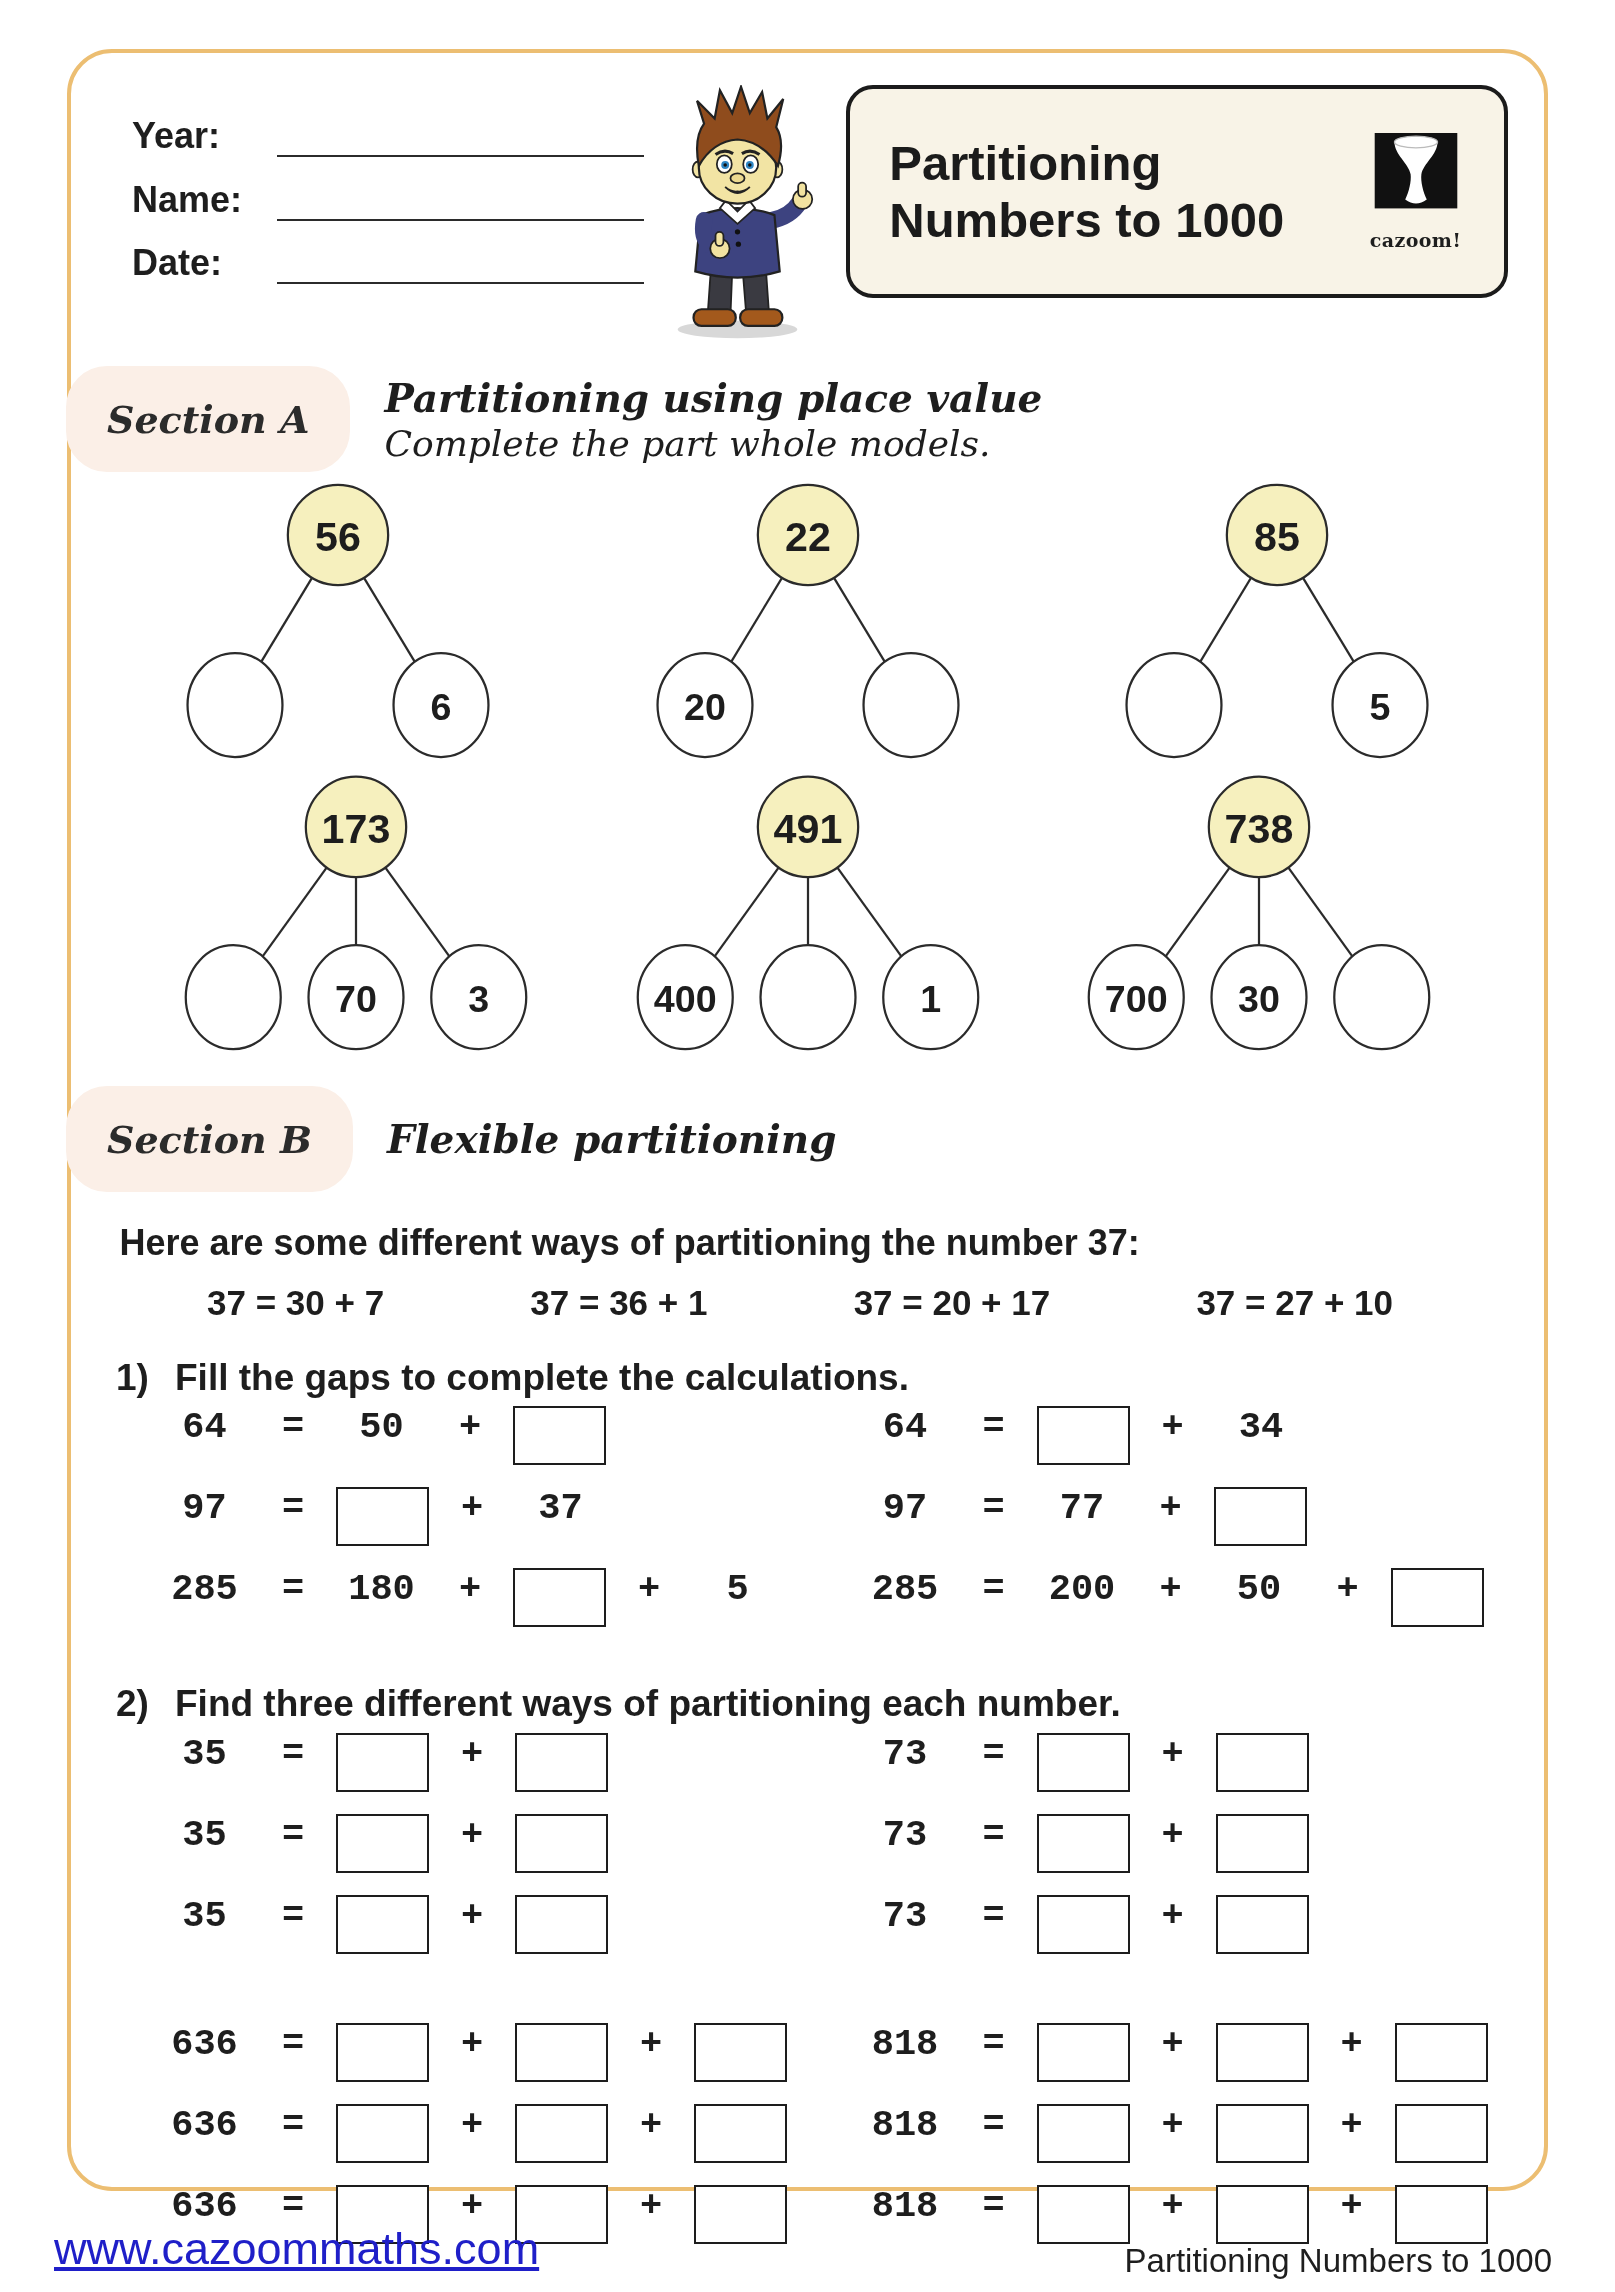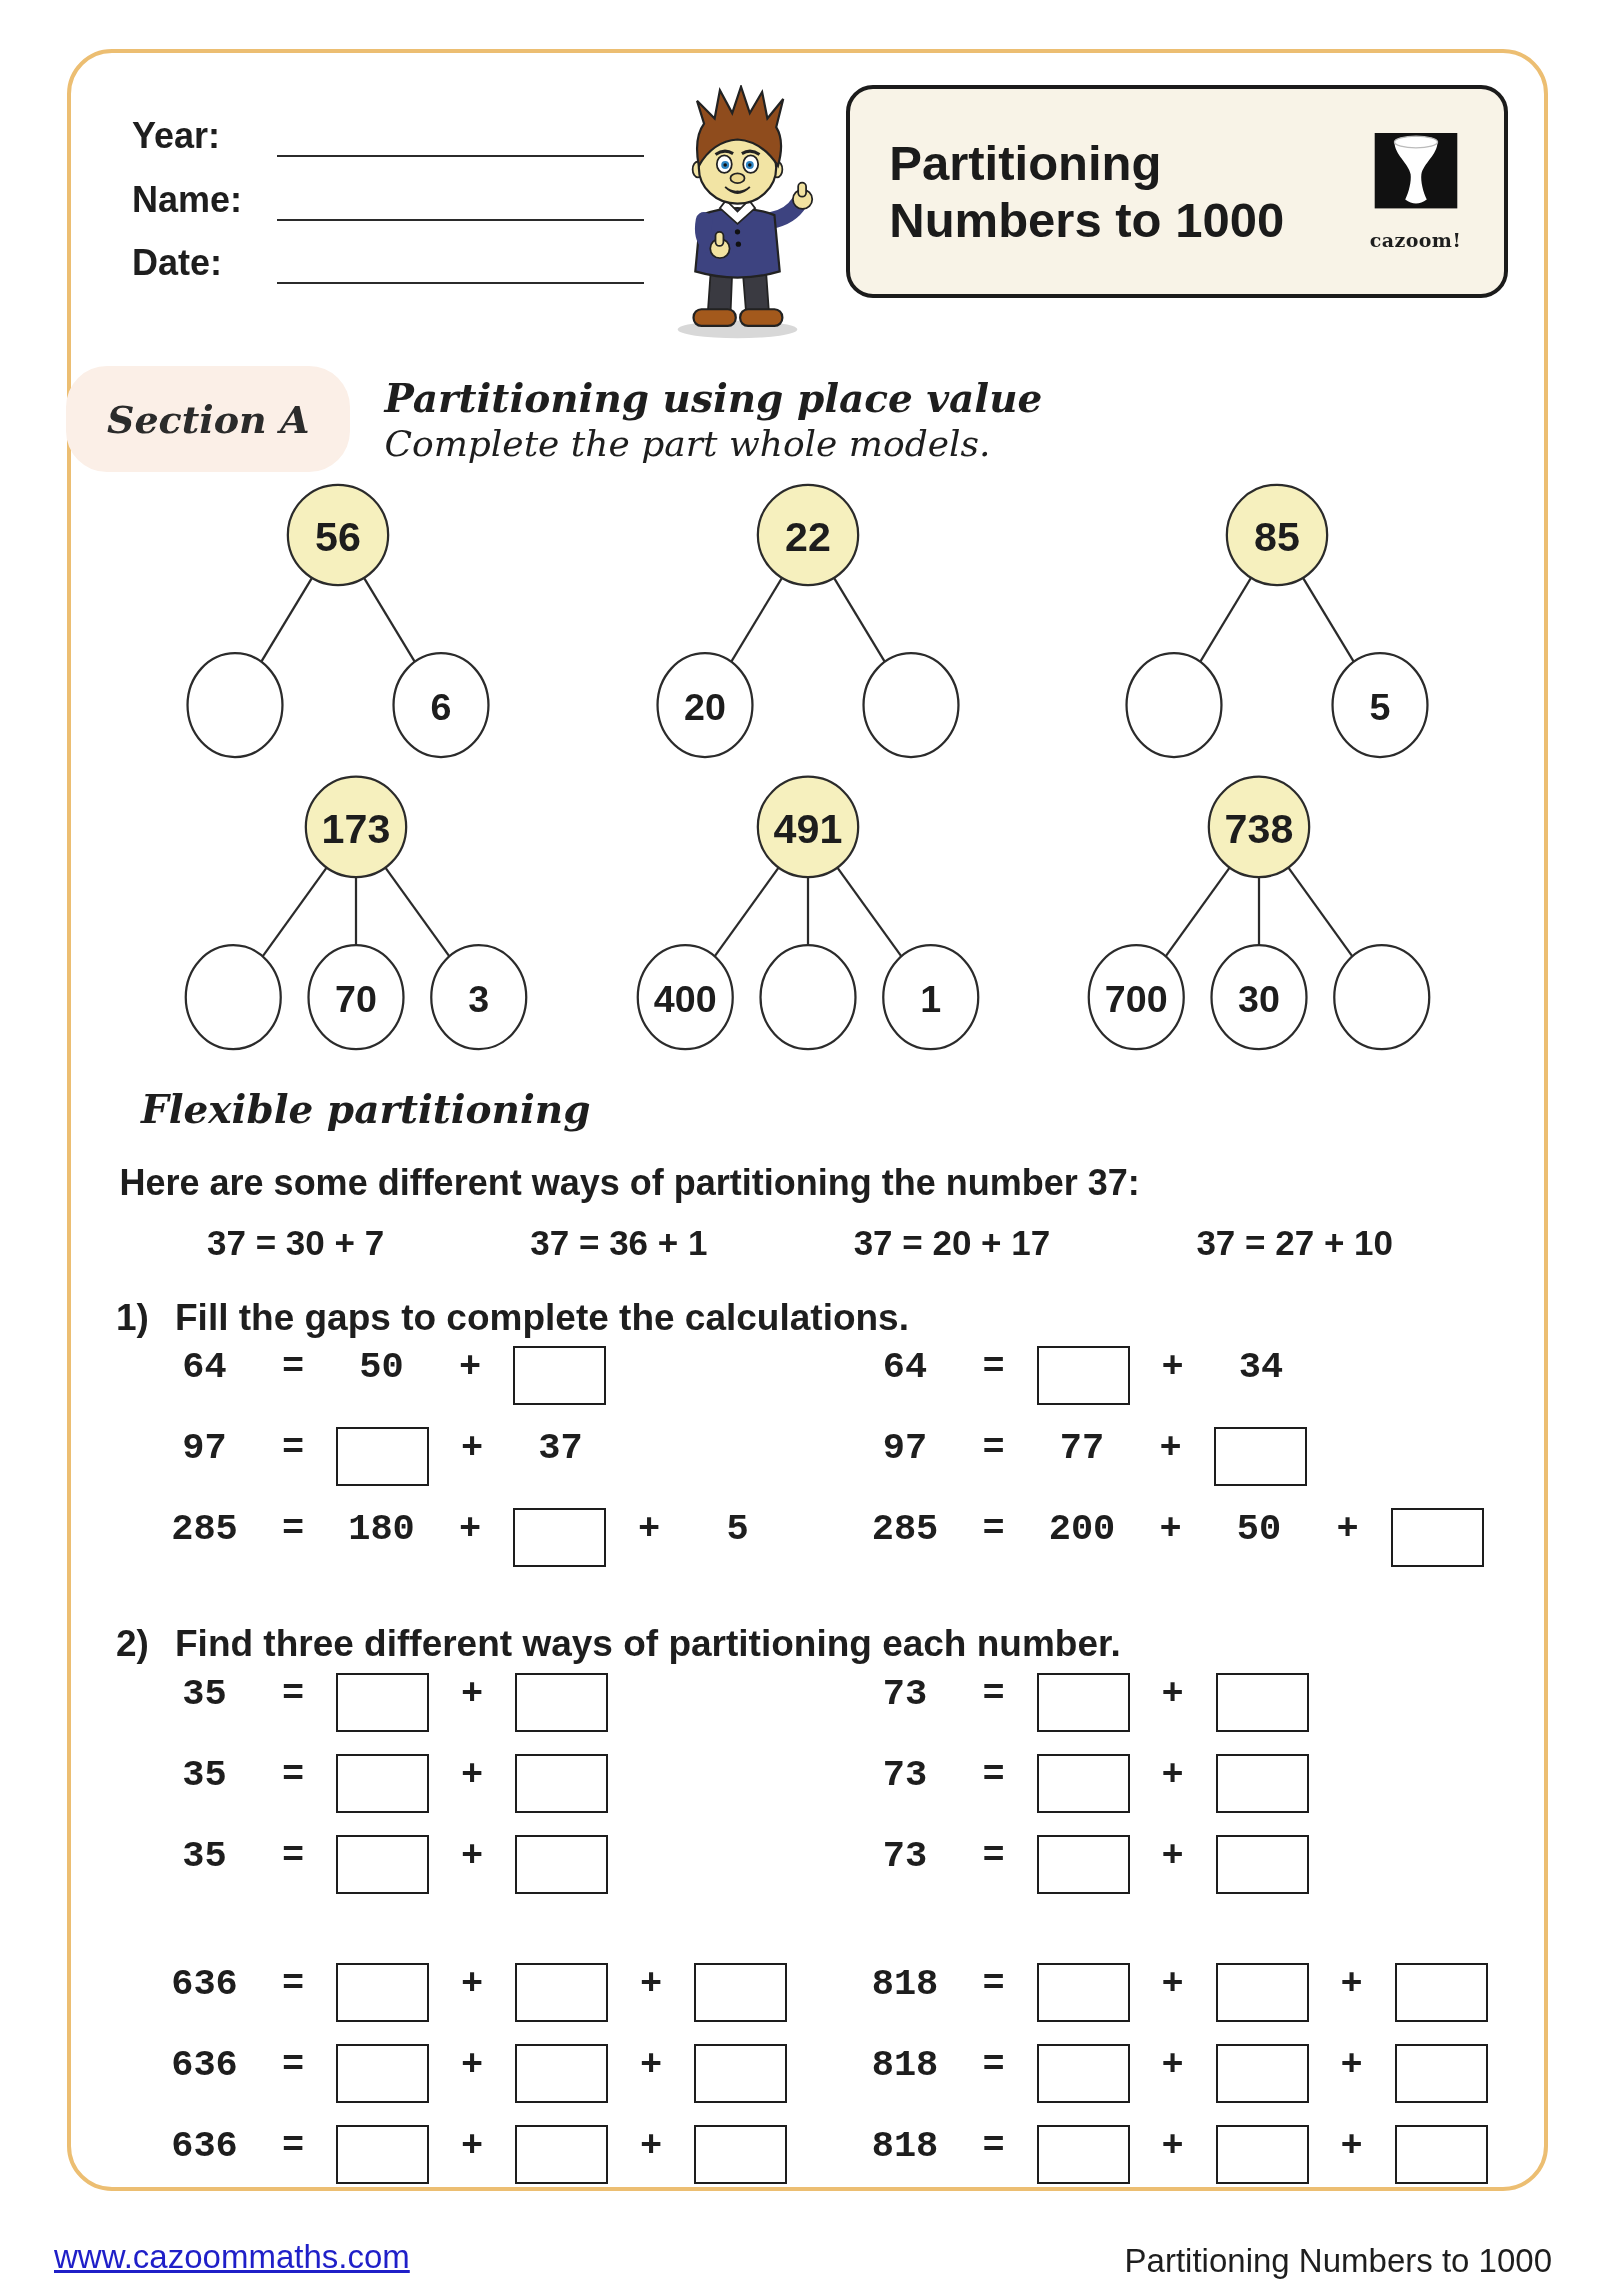--- a/index.html
+++ b/index.html
@@ -58,21 +58,21 @@
   .cell{text-align:center;font-weight:bold;font-size:37px;}
   .num{min-width:113px;}
   .op{width:64px;}
   .boxcell{width:115px;display:flex;justify-content:center;align-items:center;}
   .abox{width:93px;height:59px;border:2.7px solid #1d1d1d;background:#fff;}
   .ggap{height:47px;}
   
   .footer{position:absolute;left:54px;right:63px;bottom:12.5px;display:flex;
     justify-content:space-between;align-items:flex-end;}
   .footer .fl{font-size:33px;line-height:1.35;}
-  .footer a{color:var(--link);text-decoration:underline;font-size:33px;}
+  .footer a{color:var(--link);text-decoration:underline;font-size:45px;}
   .footer .fr{font-size:33px;}
 </style>
 </head>
 <body>
 
 <div class="sheet">
 
   <div class="header-row">
     <div class="fields">
       <div class="field">
@@ -208,20 +208,23 @@
           <text x="250" y="62" text-anchor="middle" dominant-baseline="central" font-size="46" font-weight="bold" font-family="&quot;Liberation Sans&quot;, sans-serif" fill="#1d1d1d">738</text>
           <ellipse cx="113" cy="250" rx="53" ry="58" fill="#ffffff" stroke="#2b2b2b" stroke-width="2.5"></ellipse>
           <text x="113" y="252" text-anchor="middle" dominant-baseline="central" font-size="42" font-weight="bold" font-family="&quot;Liberation Sans&quot;, sans-serif" fill="#1d1d1d">700</text>
           <ellipse cx="250" cy="250" rx="53" ry="58" fill="#ffffff" stroke="#2b2b2b" stroke-width="2.5"></ellipse>
           <text x="250" y="252" text-anchor="middle" dominant-baseline="central" font-size="42" font-weight="bold" font-family="&quot;Liberation Sans&quot;, sans-serif" fill="#1d1d1d">30</text>
           <ellipse cx="387" cy="250" rx="53" ry="58" fill="#ffffff" stroke="#2b2b2b" stroke-width="2.5"></ellipse>
         </svg></div>
     </div>
 
   <div class="secrow">
+    <div class="pill">
+      <span>Section B</span>
+    </div>
     <div class="heads">
       <div class="h1">Flexible partitioning</div>
     </div>
   </div>
 
   <div class="intro">Here are some different ways of partitioning the number 37:</div>
 
   <div class="examples">
     <span>37 = 30 + 7</span>
     <span>37 = 36 + 1</span>

